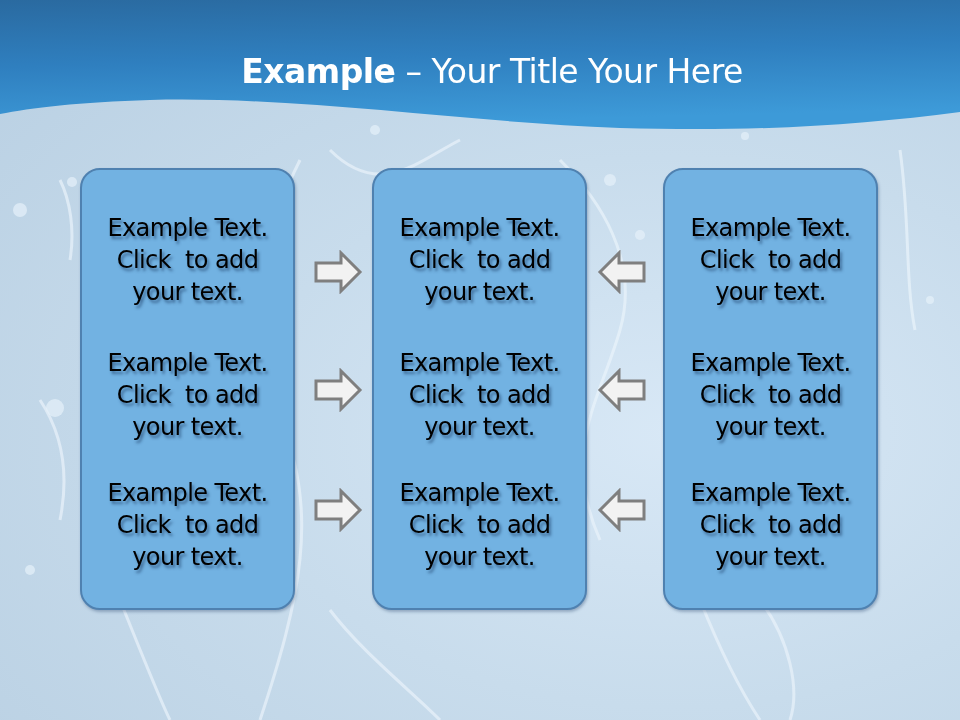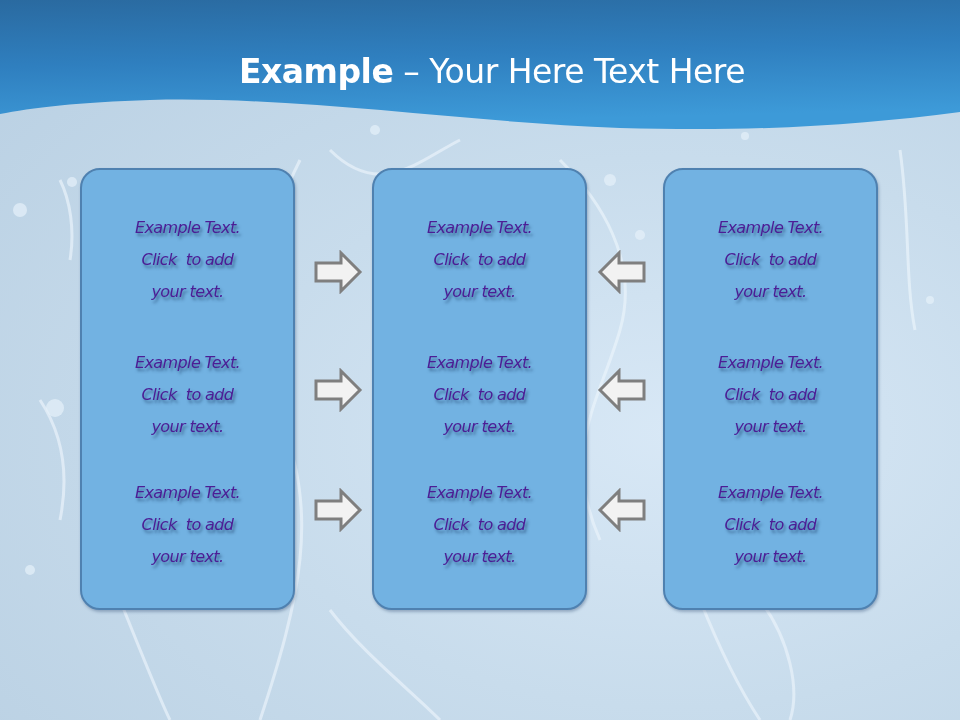--- a/index.html
+++ b/index.html
@@ -10,21 +10,21 @@
   .splash { position:absolute; inset:0; }
   .header { position:absolute; left:0; top:0; width:960px; height:140px; }
   .title { position:absolute; left:0; top:52px; width:984px; text-align:center;
     color:#ffffff; font-size:33px; font-family:"DejaVu Sans", sans-serif; letter-spacing:-0.5px; }
   .title b { font-weight:bold; }
   .title span.rest { font-weight:normal; }
   .box { position:absolute; top:168px; width:211px; height:438px;
     background:#72b2e2; border:2px solid #4f81b0; border-radius:20px;
     box-shadow: 1px 2px 3px rgba(40,70,110,0.35); }
   .box .item { position:absolute; left:0; width:100%; text-align:center;
-    color:#4c1d95; font-style:italic; font-size:16px; line-height:32px;
+    color:#000000; font-size:24px; line-height:32px;
     font-family:"DejaVu Sans", sans-serif; letter-spacing:-0.6px;
     text-shadow: 2px 3px 3px rgba(20,50,90,0.55); }
   .arrow { position:absolute; width:50px; height:44px; }
 </style>
 </head>
 <body>
 
 <div class="slide">
 
   <svg class="splash" width="960" height="720" viewBox="0 0 960 720">
@@ -58,21 +58,21 @@
       <linearGradient id="hg" x1="0" y1="0" x2="0.2" y2="1">
         <stop offset="0" stop-color="#2a6aa0"></stop>
         <stop offset="0.5" stop-color="#2f7fbf"></stop>
         <stop offset="1" stop-color="#3d9ad8"></stop>
       </linearGradient>
     </defs>
     <path d="M0 0 H960 V112 C 860 125, 760 132, 620 128 C 460 122, 300 96, 150 100 C 80 102, 30 108, 0 114 Z" fill="url(#hg)"></path>
   </svg>
 
   <div class="title">
-    <b>Example</b><span class="rest"> – Your Here Text Here</span>
+    <b>Example</b><span class="rest"> – Your Title Your Here</span>
   </div>
 
   <div class="box" style="left:80px;">
     <div class="item" style="top:42px;">
       <div>Example Text.</div>
       <div style="white-space:pre;">Click  to add</div>
       <div>your text.</div>
     </div>
     <div class="item" style="top:177px;">
       <div>Example Text.</div>

